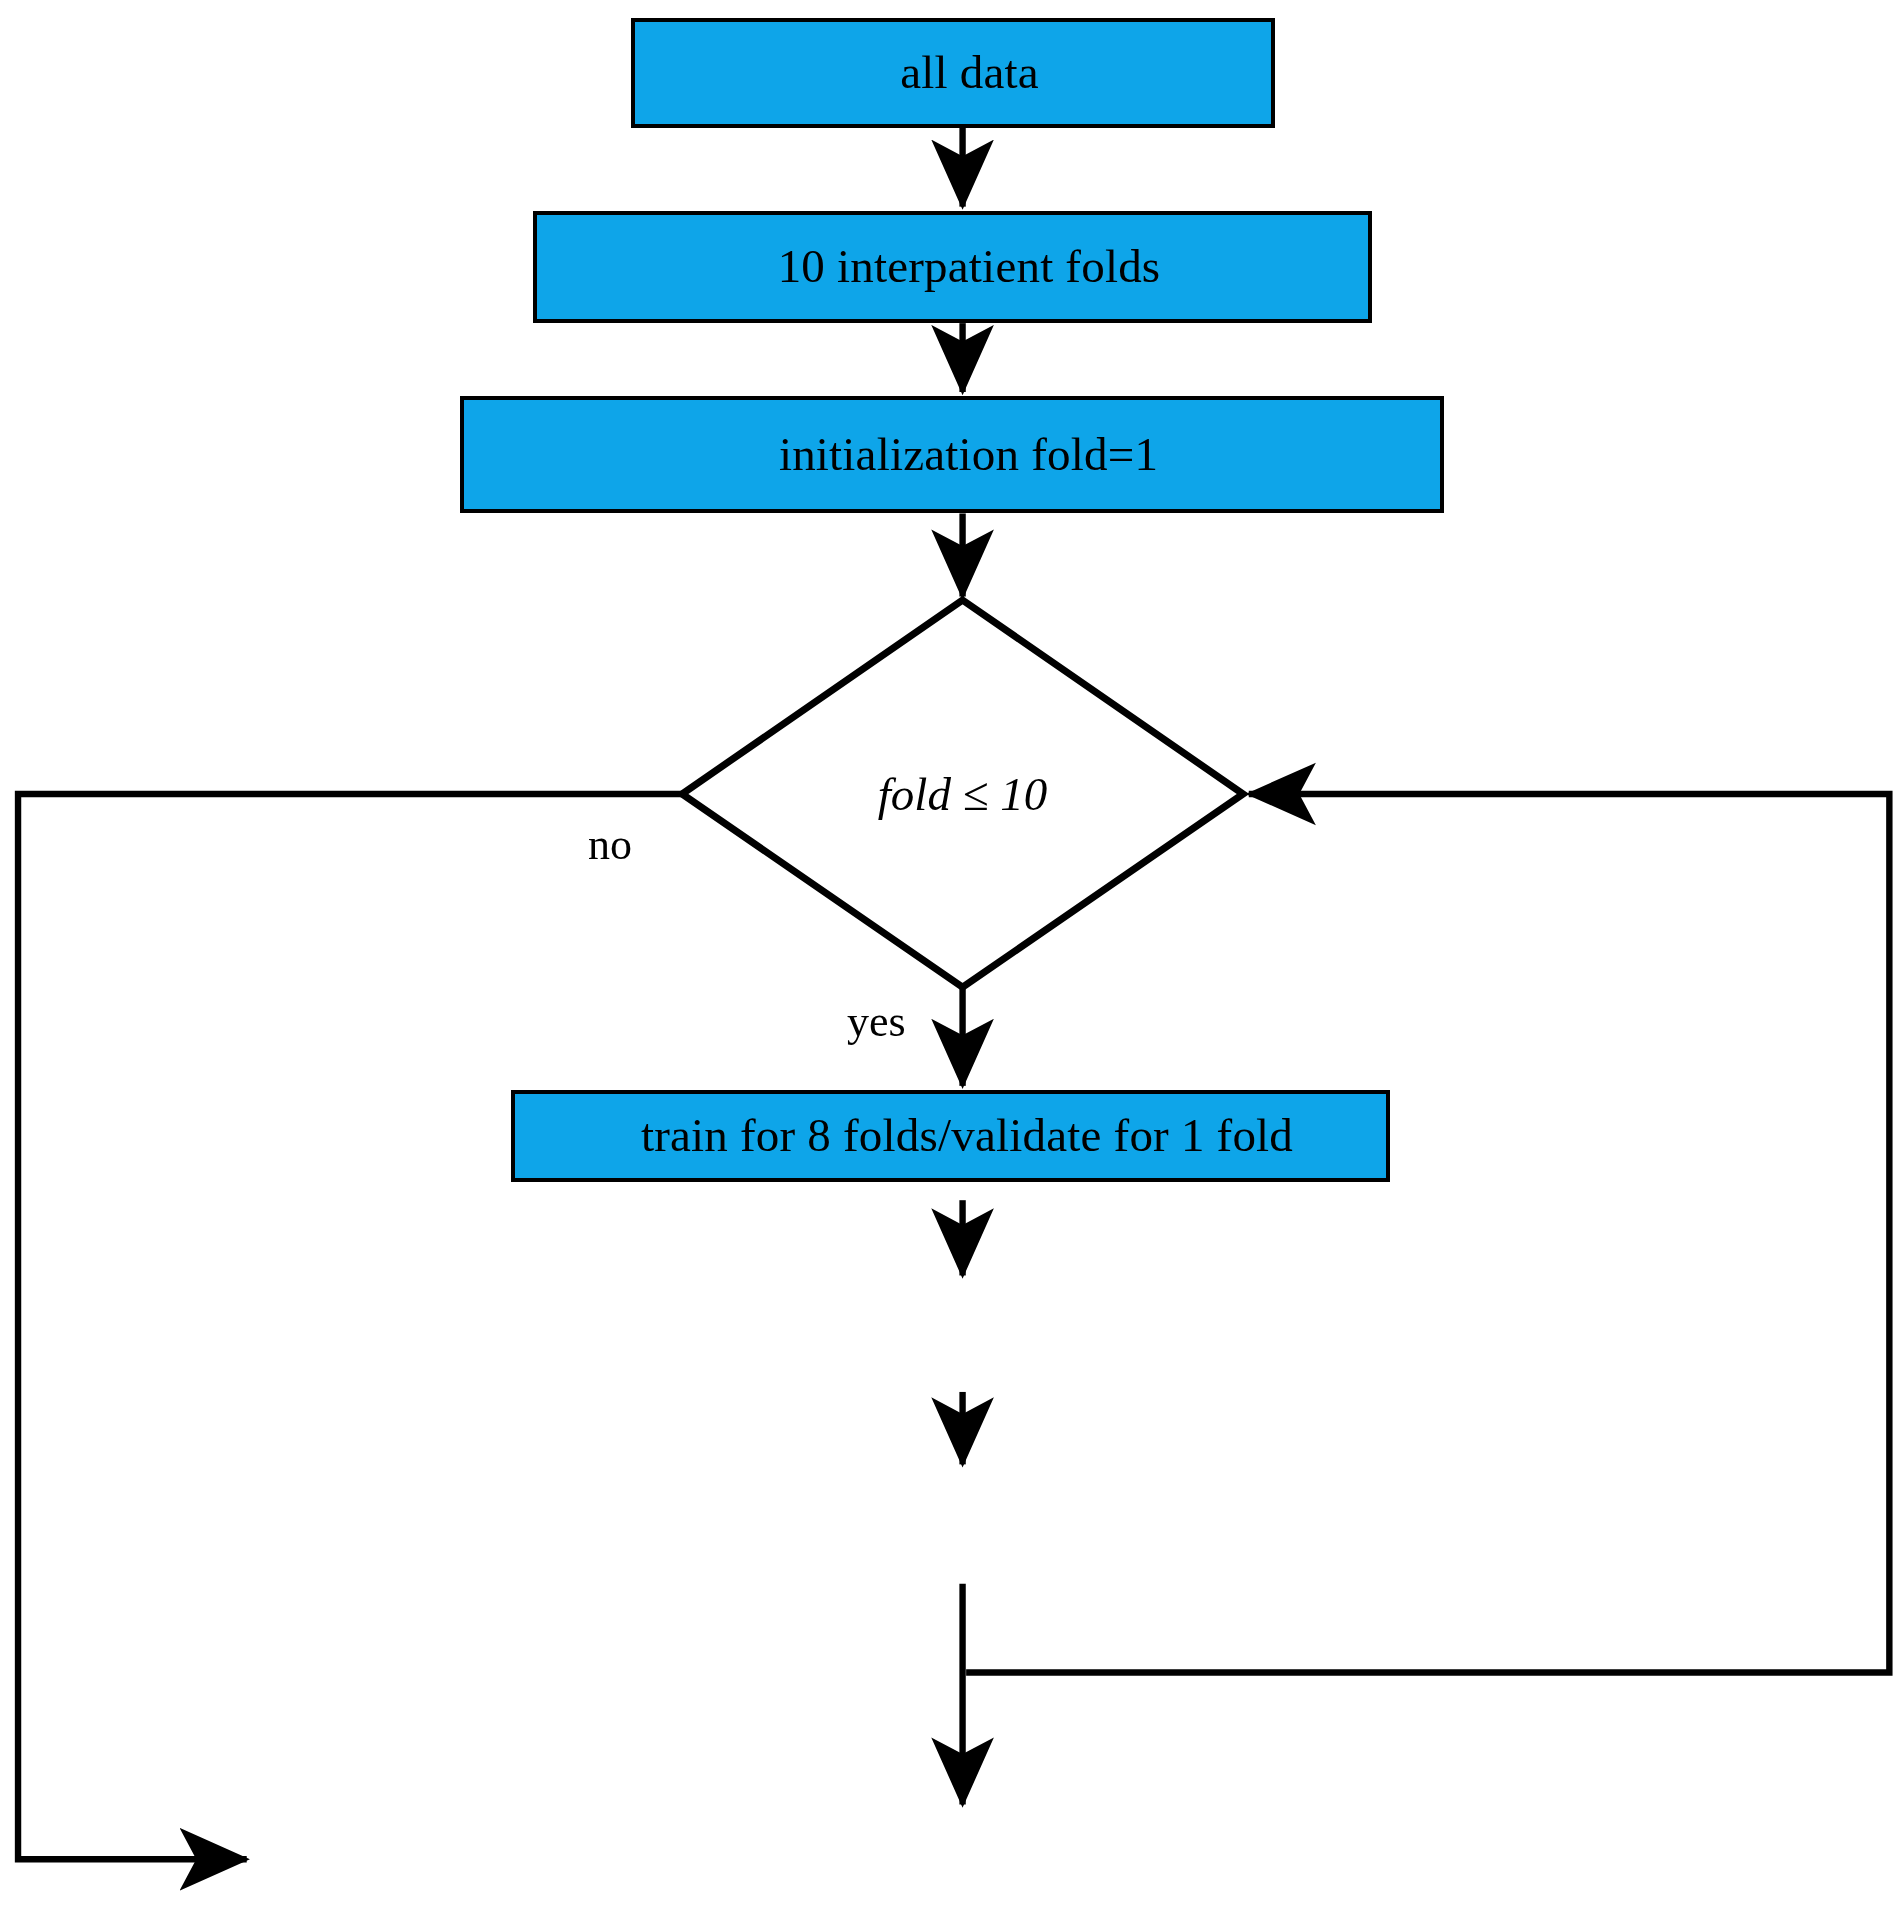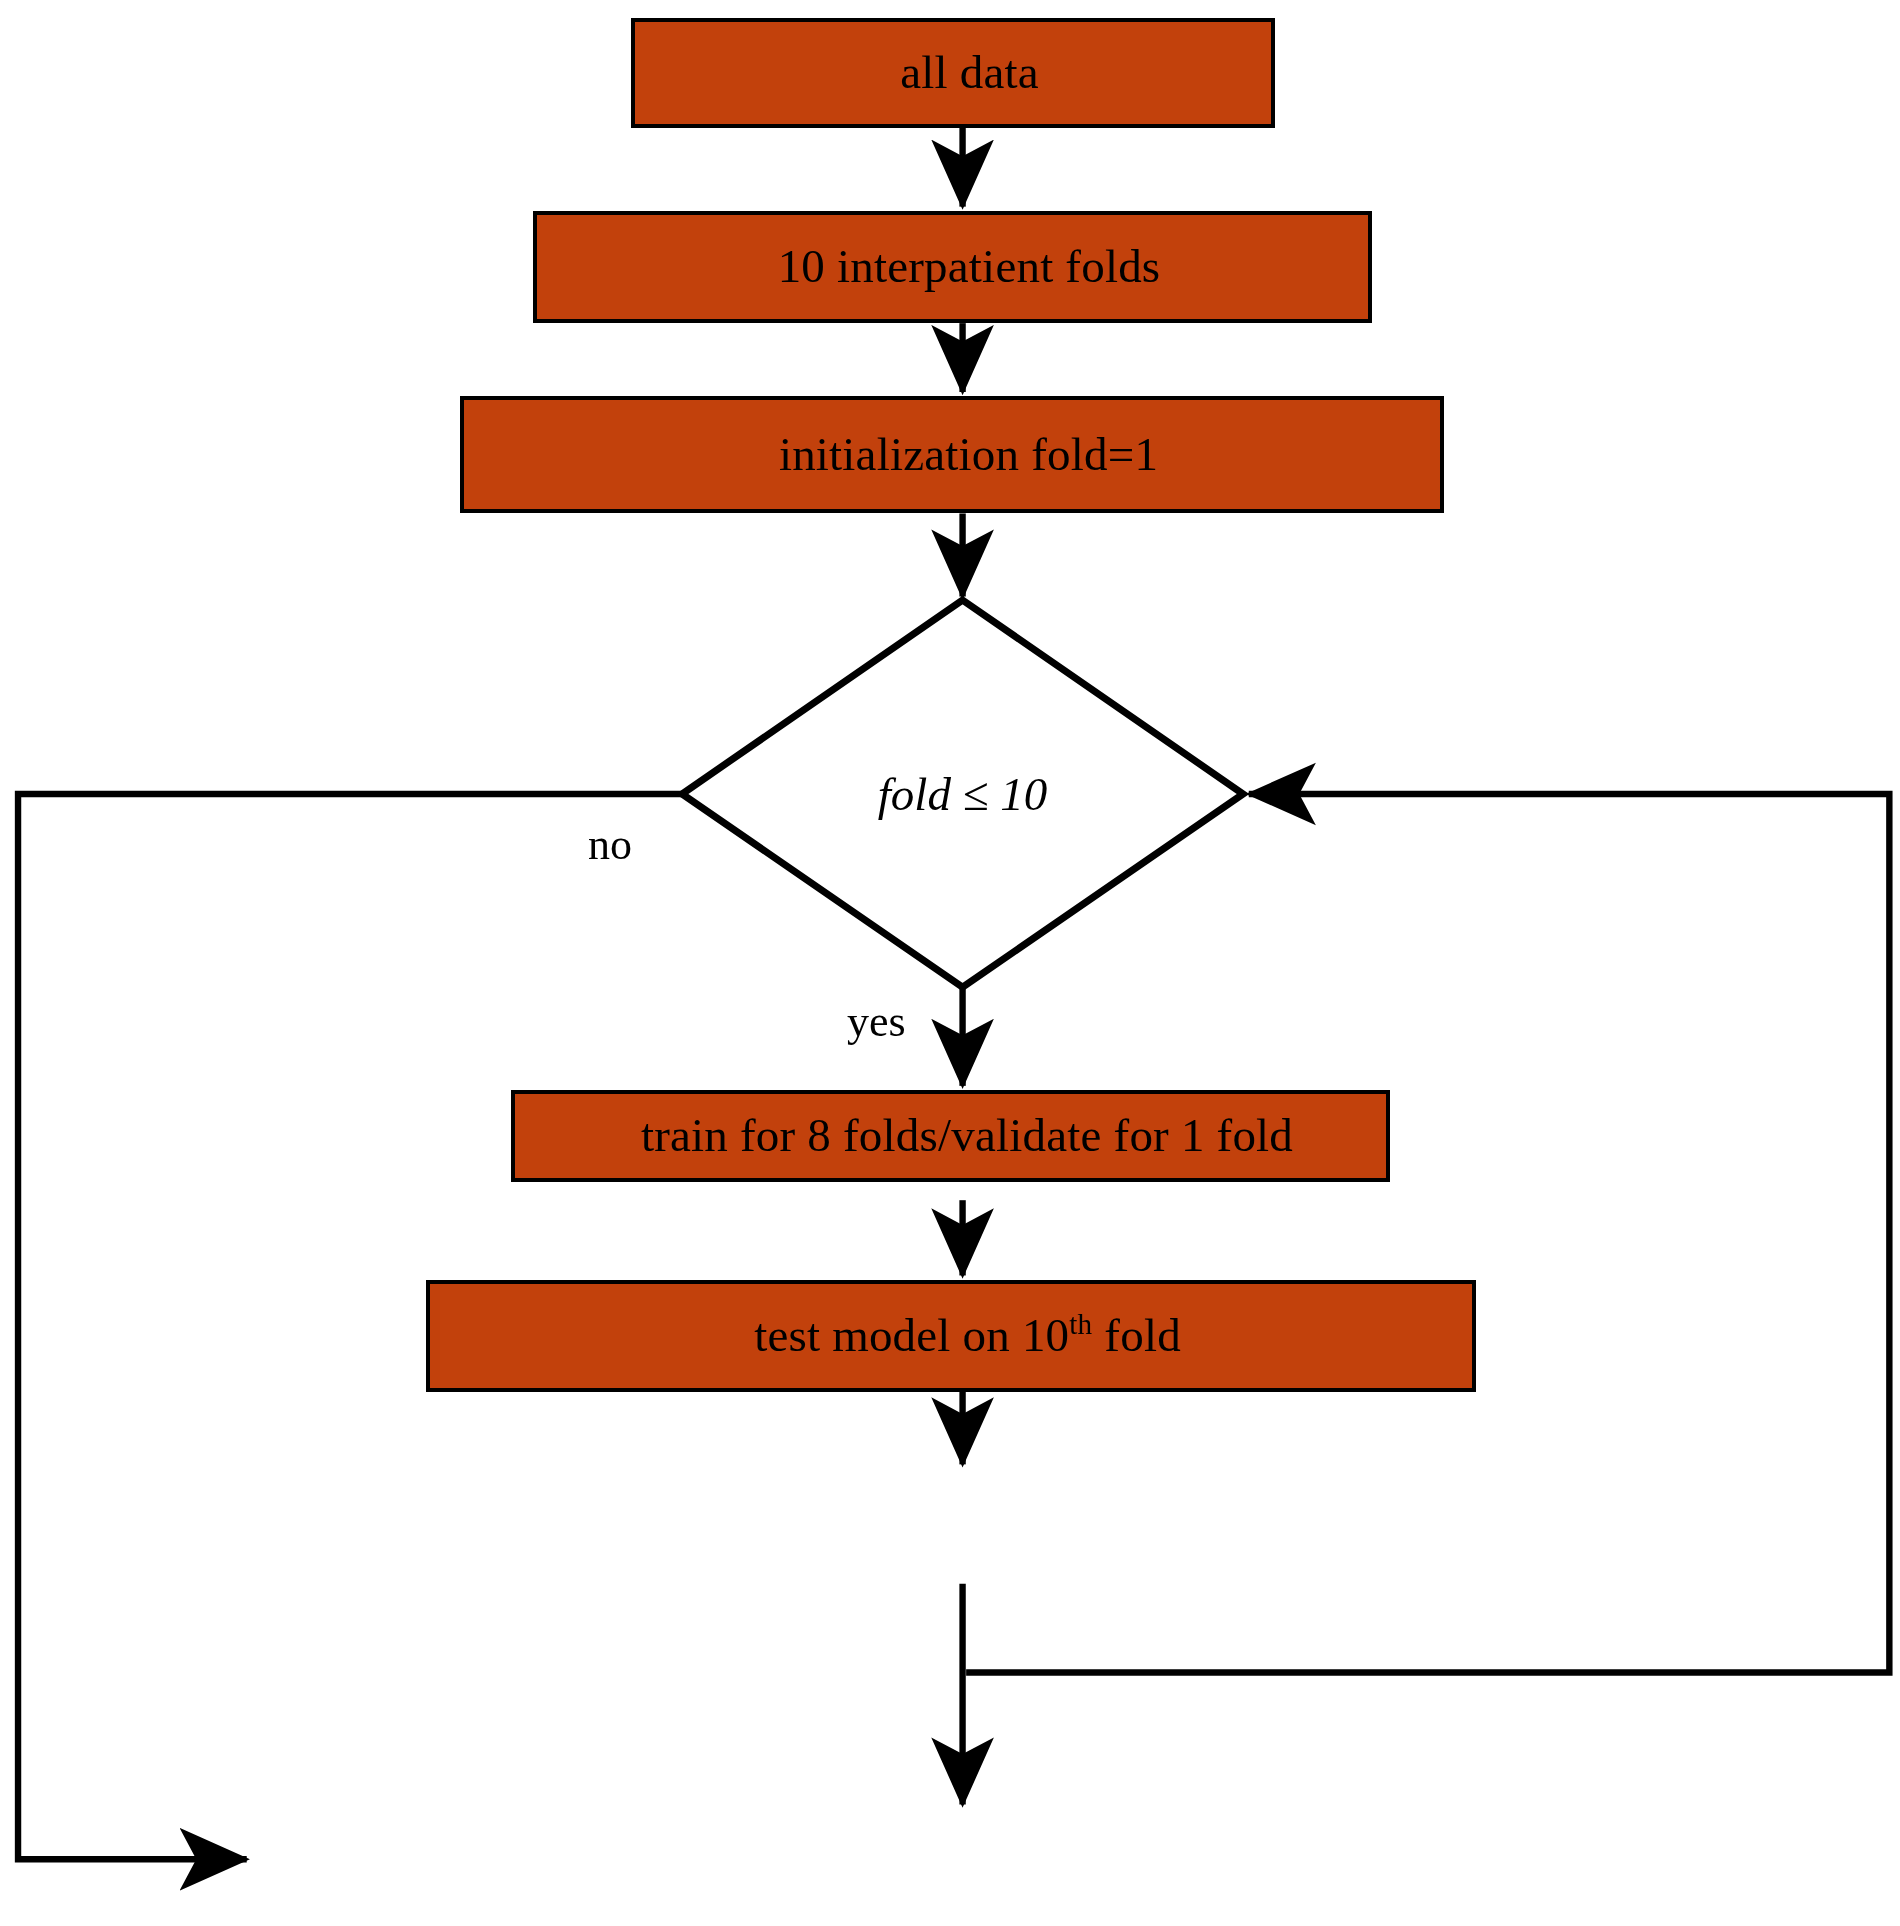--- a/index.html
+++ b/index.html
@@ -1,20 +1,20 @@
 <!DOCTYPE html>
 <html style="font-size:11.4px"><head>
 <meta charset="utf-8">
 <title>Cross-validation flowchart</title>
 <style>
   html,body{margin:0;padding:0;background:#ffffff;}
   body{font-family:"Liberation Serif","DejaVu Serif",serif;color:#000;}
   #stage{position:relative;width:1901px;height:1926px;background:#fff;overflow:hidden;}
   #wires{position:absolute;left:0;top:0;width:1901px;height:1926px;}
-  .node{position:absolute;box-sizing:border-box;background:#c2410c;border:4.3px solid #000;
+  .node{position:absolute;box-sizing:border-box;background:#0ea5e9;border:4.3px solid #000;
         display:flex;align-items:center;justify-content:center;text-align:center;padding-left:33px;}
   .node .txt{font-size:47px;line-height:1.1;letter-spacing:0.2px;white-space:nowrap;}
   .node .txt sup{font-size:0.62em;vertical-align:super;line-height:0;}
   .diamond{position:absolute;font-style:italic;}
   .diamond .dtxt{position:absolute;left:0;top:0;width:100%;height:100%;
         display:flex;align-items:center;justify-content:center;font-size:47px;white-space:nowrap;}
   .edgelabel{position:absolute;font-size:44px;white-space:nowrap;}
 </style>
 </head>
 <body>
@@ -62,23 +62,20 @@
   </div>
 
   <div class="diamond" style="left:682px;top:600px;width:561px;height:387px;">
     <div class="dtxt">fold ≤ 10</div>
   </div>
 
   <div class="node" style="left:511px;top:1090px;width:879px;height:92px;">
     <span class="txt">train for 8 folds/validate for 1 fold</span>
   </div>
 
-  <div class="node" style="left:426px;top:1280px;width:1050px;height:112px;">
-    <span class="txt"><span>test model on 10</span><sup>th</sup><span> fold</span></span>
-  </div>
 
 
 
   <div class="edgelabel" style="left:588px;top:819px;">no</div>
   <div class="edgelabel" style="left:847px;top:996px;">yes</div>
 
 </div>
 
 
 </body></html>

